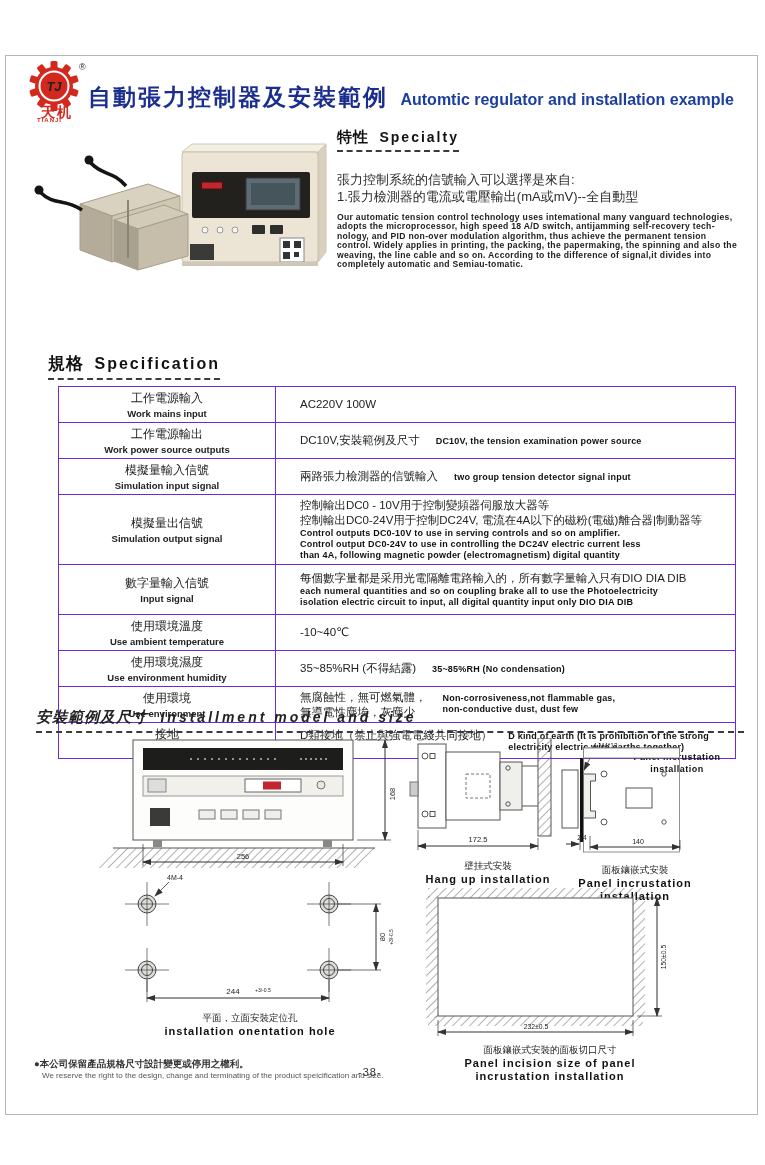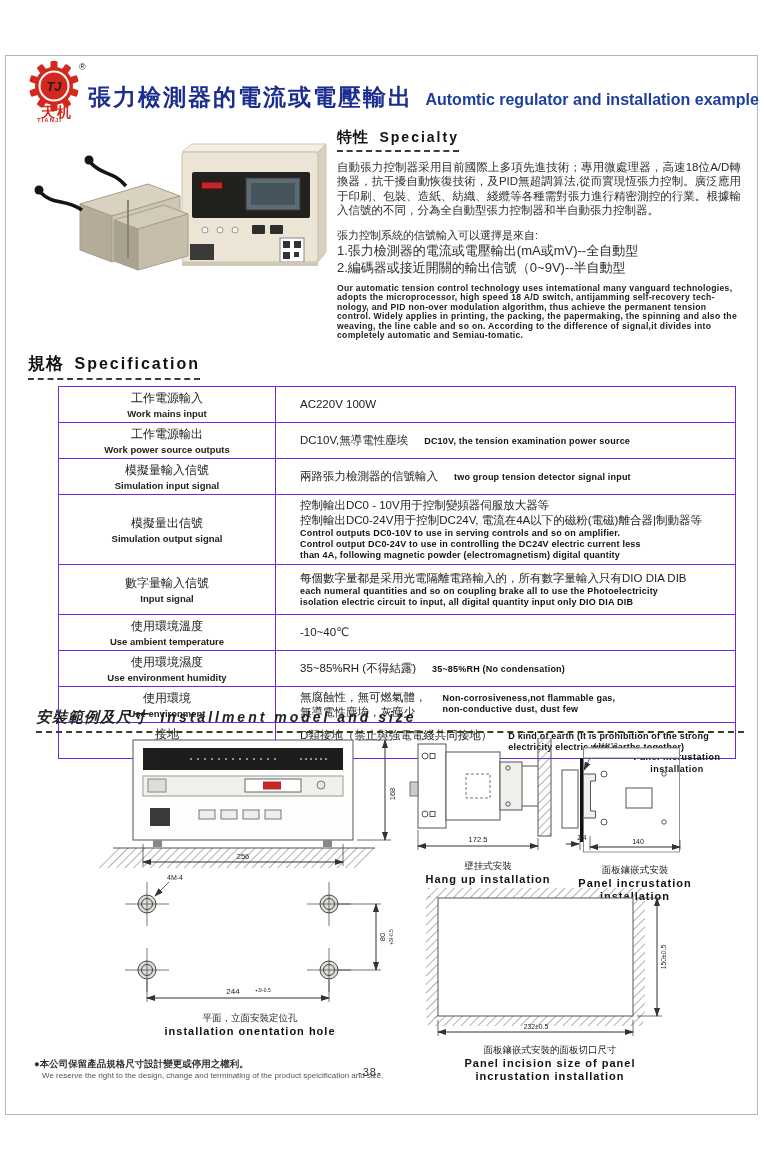--- a/index.html
+++ b/index.html
@@ -17,28 +17,28 @@
   .title-en{font-size:16px;font-weight:bold;color:#1c3e9e;margin-left:8px;}
 
   
   .sec-head{font-weight:bold;color:#111;border-bottom:2px dashed #3b3b3b;display:inline-block;padding-bottom:3px;}
   .sec-head .hz{font-size:15px;letter-spacing:1px;}
   .sec-head .he{font-size:14px;letter-spacing:2px;margin-left:6px;}
 
   
   .specialty{position:absolute;left:337px;top:128px;width:404px;}
   .sp-para-zh{font-size:11.5px;line-height:1.24;color:#2d2d2d;margin-top:8px;text-align:justify;}
-  .sp-intro{font-size:11px;color:#2d2d2d;margin-top:11px;}
+  .sp-intro{font-size:13px;color:#2d2d2d;margin-top:19px;}
   .sp-item{font-size:13px;color:#2d2d2d;line-height:1.3;}
   .sp-para-en{font-size:8.6px;line-height:1.1;font-weight:bold;color:#222;margin-top:7px;letter-spacing:.3px;}
 
   .photo-note{position:absolute;left:38px;top:295px;width:295px;font-size:8.6px;font-weight:bold;
               color:#333;line-height:1.25;white-space:pre-line;}
 
-  .spec-head{position:absolute;left:28px;top:352px;}
+  .spec-head{position:absolute;left:48px;top:352px;}
   .spec-head .hz{font-size:17px;}
   .spec-head .he{font-size:16px;letter-spacing:2px;}
 
   
   table.spec{position:absolute;left:58px;top:386px;width:678px;border-collapse:collapse;}
   table.spec td{border:1px solid #6d28d9;vertical-align:middle;padding:3px 24px;}
   td.lab{width:168px;text-align:center;}
   .lab-zh{display:block;font-size:12px;color:#222;}
   .lab-en{display:block;font-size:9.5px;font-weight:bold;color:#222;margin-top:1px;}
   .cellc{display:flex;flex-wrap:wrap;column-gap:16px;align-items:baseline;}
@@ -104,21 +104,21 @@
         <circle r="14.5" fill="none" stroke="#fff" stroke-width="2"></circle>
         <text x="0" y="5" text-anchor="middle" font-size="13" font-weight="bold" font-style="italic" fill="#fff">TJ</text>
       </g>
       <text x="52" y="10" font-size="9" fill="#d3281e">®</text>
     </svg>
     <div class="zh">天机</div>
     <div class="en">TIANJI</div>
   </div>
 
   <div class="titlebar">
-    <span class="title-zh">張力檢測器的電流或電壓輸出</span>
+    <span class="title-zh">自動張力控制器及安裝範例</span>
     <span class="title-en">Automtic regulator and installation example</span>
   </div>
 
   <svg class="diag" style="left:30px;top:124px" width="305" height="172" viewBox="0 0 305 172">
 
     <polygon points="152,28 288,28 296,20 162,20" fill="#f4efe3" stroke="#cfc6b1" stroke-width="1"></polygon>
     <polygon points="288,28 296,20 296,128 288,138" fill="#d9d1bd" stroke="#cfc6b1" stroke-width="1"></polygon>
     <rect x="152" y="28" width="136" height="110" rx="3" fill="#ece5d6" stroke="#c9c0ad"></rect>
     <rect x="162" y="48" width="118" height="46" rx="2" fill="#23211e"></rect>
     <rect x="170" y="57" width="24" height="9" fill="#3a1515"></rect>
@@ -149,24 +149,22 @@
     <circle cx="9" cy="66" r="4.5" fill="#141414"></circle>
     <path d="M96,62 C82,46 72,52 60,38" stroke="#141414" stroke-width="3.5" fill="none"></path>
     <circle cx="59" cy="36" r="4.5" fill="#141414"></circle>
   </svg>
 
   <div class="specialty">
     <span class="sec-head">
       <span class="hz">特性</span>
       <span class="he">Specialty</span>
     </span>
-    <div class="sp-para-zh">自動張力控制器采用目前國際上多項先進技術；專用微處理器，高速18位A/D轉換器，抗干擾自動恢復技術，及PID無超調算法,從而實現恆張力控制。廣泛應用于印刷、包裝、造紙、紡織、綫纜等各種需對張力進行精密測控的行業。根據輸入信號的不同，分為全自動型張力控制器和半自動張力控制器。</div>
     <div class="sp-intro">張力控制系統的信號輸入可以選擇是來自:</div>
     <div class="sp-item">1.張力檢測器的電流或電壓輸出(mA或mV)--全自動型</div>
-    <div class="sp-item">2.編碼器或接近開關的輸出信號（0~9V)--半自動型</div>
     <div class="sp-para-en">Our automatic tension control technology uses intemational many vanguard technologies, adopts the microprocessor, high speed 18 A/D switch, antijamming self-recovery tech-nology, and PID non-over modulation algorithm, thus achieve the permanent tension control. Widely applies in printing, the packing, the papermaking, the spinning and also the weaving, the line cable and so on. According to the difference of signal,it divides into completely automatic and Semiau-tomatic.</div>
   </div>
 
 
   <div class="sec-head spec-head">
     <span class="hz">規格</span>
     <span class="he">Specification</span>
   </div>
 
   <table class="spec">
@@ -183,21 +181,21 @@
             </div>
           </td>
     </tr>
     <tr style="height:30px">
       <td class="lab">
             <span class="lab-zh">工作電源輸出</span>
             <span class="lab-en">Work power source outputs</span>
           </td>
       <td>
             <div class="cellc">
-              <span class="v-zh">DC10V,無導電性塵埃</span>
+              <span class="v-zh">DC10V,安裝範例及尺寸</span>
               <span class="v-en">DC10V, the tension examination power source</span>
             </div>
           </td>
     </tr>
     <tr style="height:30px">
       <td class="lab">
             <span class="lab-zh">模擬量輸入信號</span>
             <span class="lab-en">Simulation input signal</span>
           </td>
       <td>

